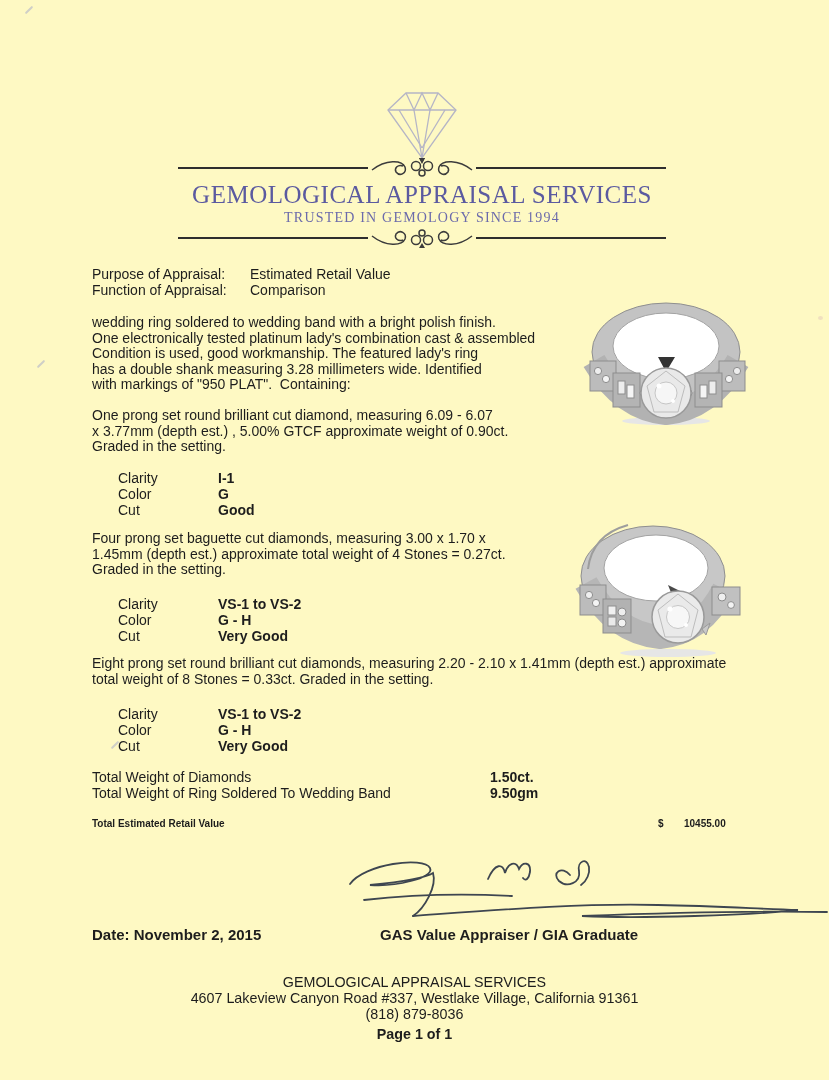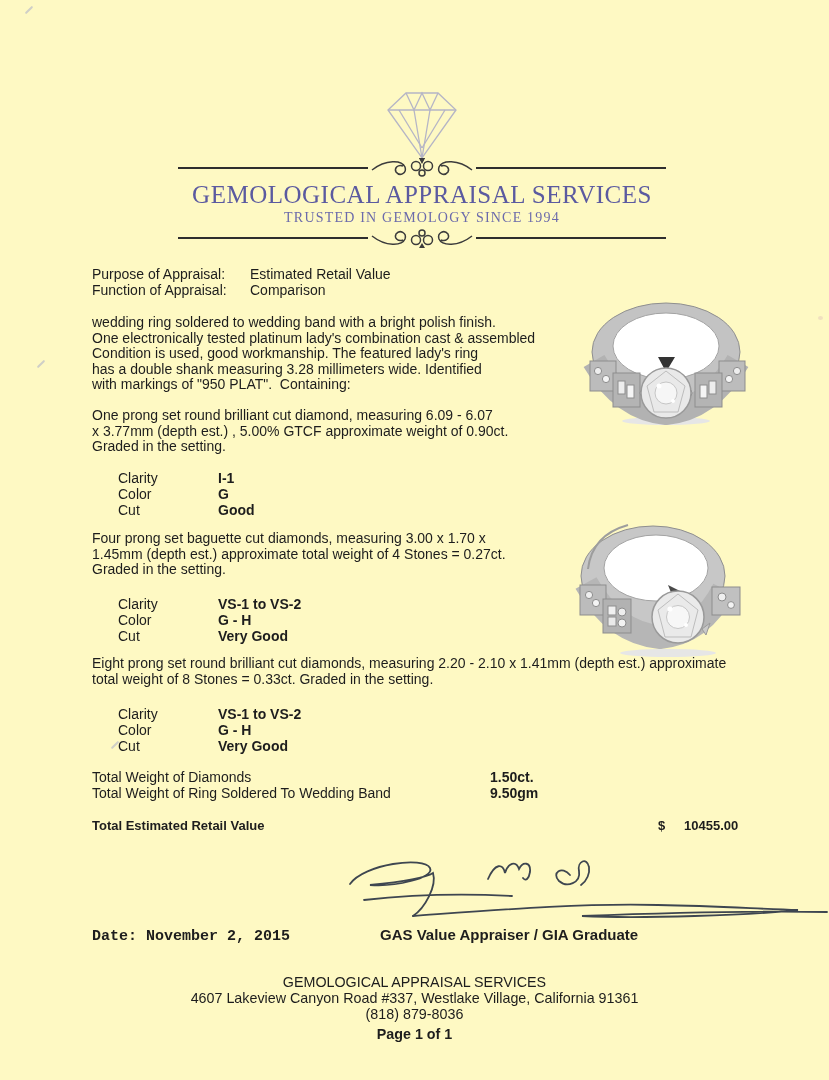--- a/index.html
+++ b/index.html
@@ -45,30 +45,30 @@
   .stone-para-2{position:absolute;left:92px;top:656px;}
   .grades-2{position:absolute;left:118px;top:707px;}
   .grade-row{display:flex;font-size:14px;line-height:15.8px;}
   .grade-label{width:100px;}
   .grade-value{font-weight:700;}
 
   
   .totals{position:absolute;left:92px;top:769px;width:737px;}
   .tot-row{position:relative;font-size:14px;line-height:16px;}
   .tot-value{position:absolute;left:398px;top:0;font-weight:700;}
-  .grand-row{position:absolute;left:92px;top:818px;width:737px;font-size:13px;}
+  .grand-row{position:absolute;left:92px;top:818px;width:737px;font-size:10px;}
   .grand-label{font-weight:700;}
   .grand-currency{position:absolute;left:566px;top:0;font-weight:700;}
   .grand-amount{position:absolute;left:592px;top:0;font-weight:700;}
 
   
   .signature{position:absolute;left:336px;top:852px;}
   .date-row{position:absolute;left:92px;top:926px;width:737px;font-size:15px;}
   .signer-title{position:absolute;left:288px;top:0;font-weight:700;}
-  .date-label{font-weight:700;font-family:Liberation Mono, monospace;}
+  .date-label{font-weight:700;}
 
   
   .footer{position:absolute;left:0;top:974px;width:829px;text-align:center;font-size:14.3px;line-height:16px;}
   .page-indicator{margin-top:4px;font-weight:700;}
 
   
   .photo1{position:absolute;left:560px;top:295px;}
   .photo2{position:absolute;left:556px;top:513px;}
 
   

